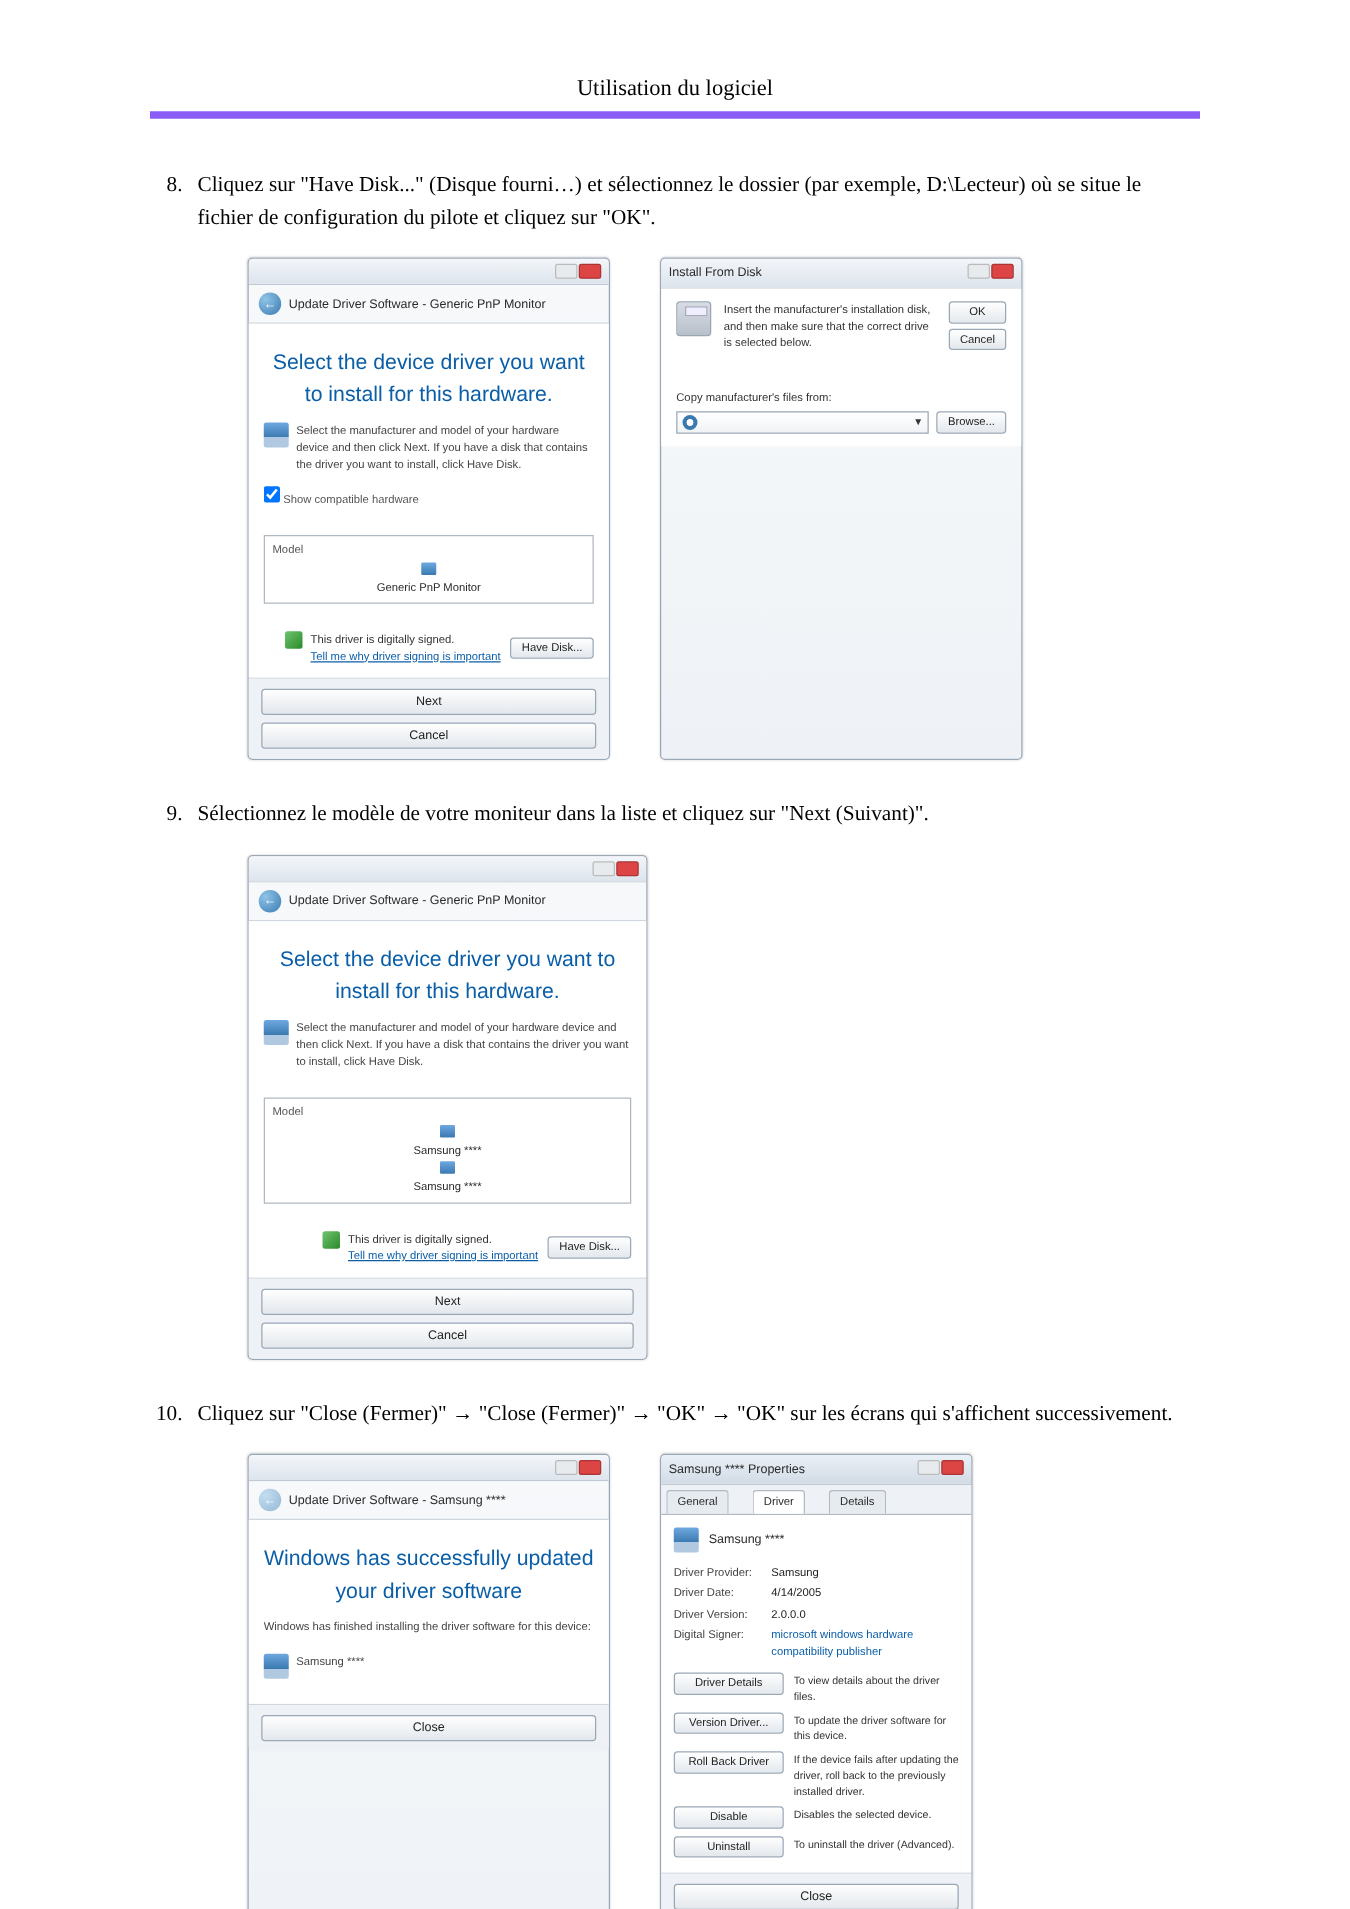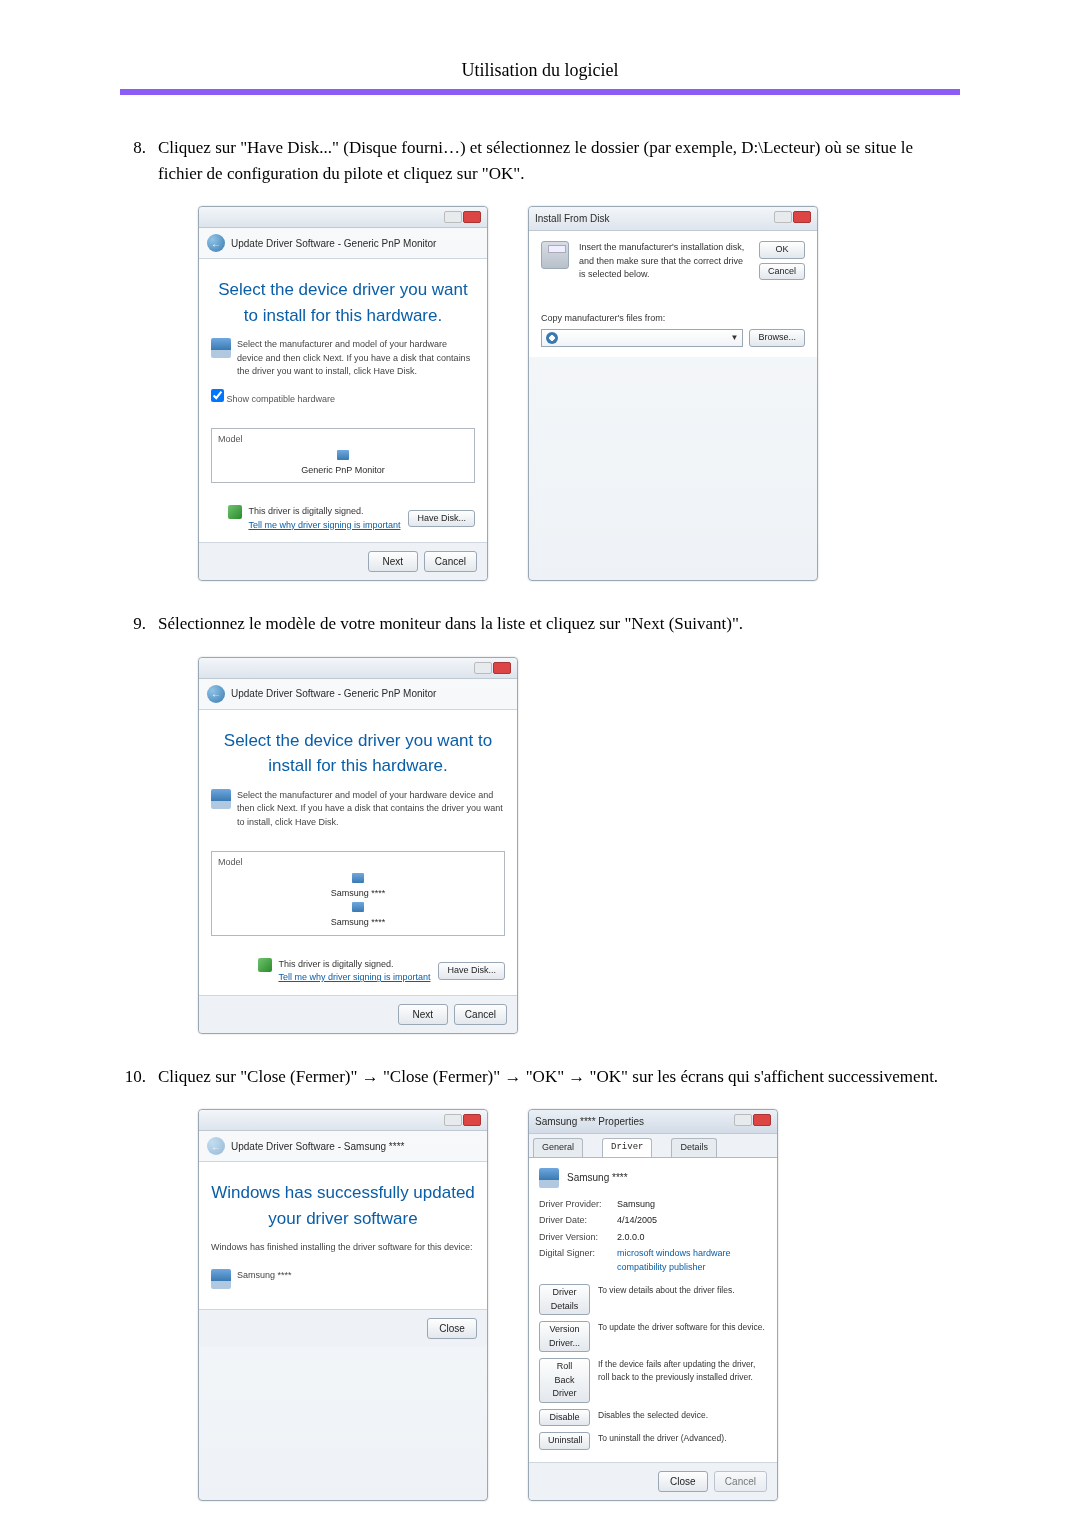--- a/index.html
+++ b/index.html
@@ -32,53 +32,53 @@
   .listbox .item .mi { width: 12px; height: 10px; background: linear-gradient(to bottom,#6fa8e0,#3a7ab0); border-radius: 1px; }
   .chk-row { font-size: 9px; color: #555; margin: 6px 0; }
   .sig-row { display: flex; align-items: center; justify-content: flex-end; gap: 8px; margin-top: 22px; }
   .sig-left { display: flex; gap: 6px; align-items: flex-start; }
   .sig-left .shield { width: 14px; height: 14px; background: linear-gradient(135deg,#6fc46f,#2a8a2a); border-radius: 2px; flex-shrink:0; }
   .sig-text { font-size: 9px; }
   .sig-text .ln1 { color: #333; }
   .sig-text .ln2 { color: #0a5ea8; text-decoration: underline; }
   .btn { background: linear-gradient(to bottom,#fefefe,#e3e8ed); border: 1px solid #9aa7b5; border-radius: 3px; padding: 2px 10px; font-size: 10px; color: #222; min-width: 50px; text-align: center; display: inline-block; }
   .btn.small { padding: 1px 8px; font-size: 9px; min-width: 46px; }
-  .dlg .footer { display: flex; justify-content: flex-end; gap: 6px; padding: 8px 10px; background: #eef2f6; border-top: 1px solid #d0d6dd; border-radius: 0 0 4px 4px; }
+  .dlg .footer { display: flex; justify-content: flex-end; gap: 6px; padding: 8px 10px; background: #eef2f6; border-top: 1px solid #d0d6dd; border-radius: 0 0 4px 4px; flex-direction: column; }
 
   
   .ifd { width: 290px; }
   .ifd .body { display: block; }
   .ifd-top { display: flex; gap: 10px; }
   .floppy-icon { width: 28px; height: 28px; background: linear-gradient(to bottom,#d8dde4,#b8c0ca); border: 1px solid #9aa7b5; border-radius: 3px; position: relative; flex-shrink:0; }
   .floppy-icon::after { content:''; position:absolute; top:3px; left:6px; width:16px; height:6px; background:#eef; border:1px solid #aab; }
   .ifd-text { font-size: 9px; color: #333; flex: 1; }
   .ifd-btns { display: flex; flex-direction: column; gap: 4px; }
   .ifd-lower { margin-top: 30px; }
   .ifd-combo-row { display: flex; gap: 6px; align-items: center; margin-top: 4px; }
   .combo { flex: 1; border: 1px solid #9aa7b5; background: linear-gradient(to bottom,#fff,#f0f3f6); height: 18px; display: flex; align-items: center; justify-content: space-between; padding: 0 4px; font-size: 9px; }
   .combo .disk { width: 12px; height: 12px; background: radial-gradient(circle,#fff 30%, #3a7ab0 35%, #3a7ab0 100%); border-radius: 50%; }
   .combo .arrow { font-size: 8px; color: #333; }
 
   
   .props { width: 250px; }
   .props .titlebar { background: linear-gradient(to bottom,#eaf0f6,#d2dbe6); }
   .tabs { display: flex; gap: 19px; padding: 4px 4px 0 4px; background: #eef2f6; }
   .tab { border: 1px solid #b0b8c2; border-bottom: none; padding: 2px 8px; font-size: 9px; background: #e6ebf0; border-radius: 3px 3px 0 0; }
-  .tab.active { background: #fff; font-family: Liberation Mono, monospace; }
+  .tab.active { background: #fff; }
   .props .panel { background: #fff; padding: 10px 10px 6px 10px; border-top: 1px solid #b0b8c2; }
   .props .dev-row { display: flex; align-items: center; gap: 8px; margin-bottom: 10px; }
   .props .dev-row .icon { width: 20px; height: 20px; }
   .info-grid { font-size: 9px; }
   .info-grid .r { display: flex; margin-bottom: 3px; }
   .info-grid .r .k { width: 78px; color: #444; }
   .info-grid .r .v { flex: 1; color: #222; }
   .info-grid .r .v.link { color: #0a5ea8; }
   .btn-grid { margin-top: 10px; }
   .btn-grid .br { display: flex; gap: 8px; margin-bottom: 6px; align-items: flex-start; }
-  .btn-grid .br .btn { width: 51px; flex-shrink: 0; }
+  .btn-grid .br .btn { width: 88px; flex-shrink: 0; }
   .btn-grid .br .desc { font-size: 8.5px; color: #333; flex: 1; }
   .props .footer { background: #eef2f6; }
 </style>
 </head>
 <body>
 
 <div class="page-header">Utilisation du logiciel</div>
 
 <ol class="steps">
 

